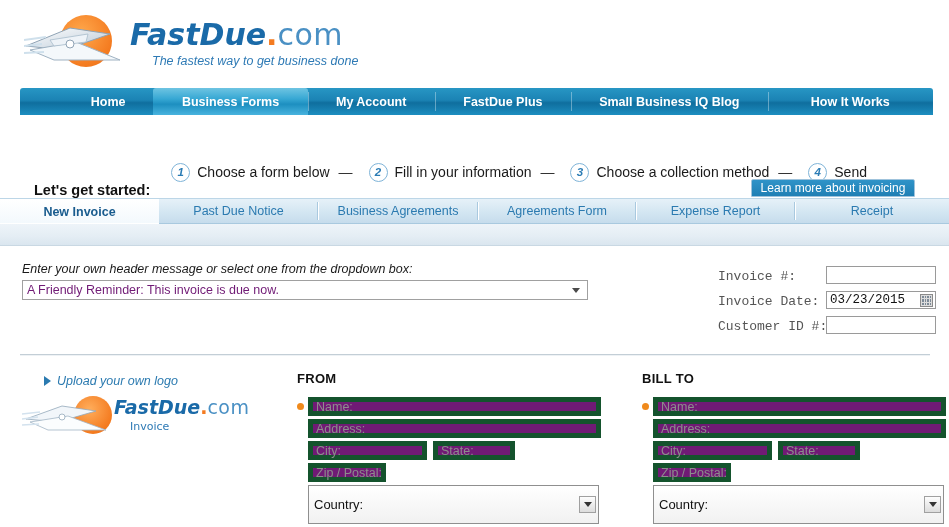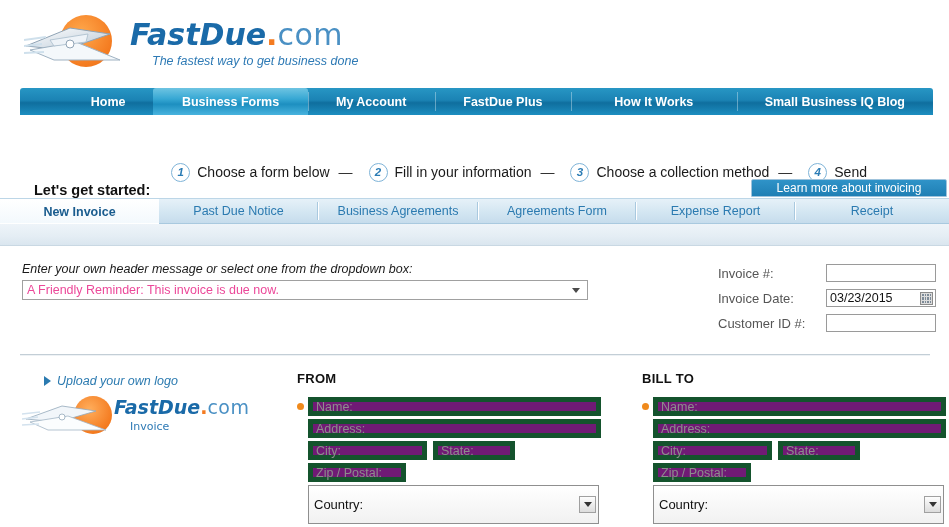--- a/index.html
+++ b/index.html
@@ -155,21 +155,21 @@
     font-size: 11.5px;
     margin: 0 7px;
   }
   .step-text { color: #1a1a1a; font-size: 14px; }
   .step-dash { margin: 0 9px; color: #333; }
 
   
   .learn-more {
     position: absolute;
     top: 179px; left: 751px;
-    width: 196px; height: 18px;
+    width: 164px; height: 18px;
     background: linear-gradient(to bottom, #2f93c8, #1f7fb4);
     border: 1px solid #9fc3dc;
     color: #ffffff;
     font-size: 12px;
     display: flex;
     align-items: center;
     justify-content: center;
     border-radius: 2px 2px 0 0;
     white-space: nowrap;
   }
@@ -243,44 +243,45 @@
     left: 22px; top: 34px;
     width: 566px; height: 20px;
     border: 1px solid #a0a0a0;
     background: #ffffff;
     display: flex;
     align-items: center;
     padding: 0 4px;
   }
   .hdr-msg-select .sel-text {
     flex: 1;
-    color: #ec4899;
+    color: #701a75;
     font-size: 12.5px;
     white-space: nowrap;
     overflow: hidden;
   }
   .sel-caret {
     width: 14px; height: 16px;
     display: flex; align-items: center; justify-content: center;
     flex: none;
   }
   .caret-glyph {
     width: 0; height: 0;
     border-left: 4px solid transparent;
     border-right: 4px solid transparent;
     border-top: 5px solid #4a4a4a;
   }
 
   
   .meta { position: absolute; left: 718px; top: 16px; }
   .meta-row {
     display: flex;
-    align-items: center;
+    align-items: flex-end;
     height: 22px;
     margin-bottom: 3px;
+    font-family: Liberation Mono, monospace;
   }
   .meta-label {
     width: 108px;
     text-align: left;
     color: #555;
     font-size: 13px;
     white-space: nowrap;
   }
   .meta-input {
     width: 110px; height: 18px;
@@ -393,21 +394,21 @@
     display: flex;
     align-items: center;
     padding-left: 3px;
     font-size: 12.5px;
     color: #8d8d8d;
     white-space: nowrap;
   }
   .w-full   { width: 293px; }
   .w-city   { width: 119px; }
   .w-state  { width: 82px; }
-  .w-zip    { width: 98px; }
+  .w-zip    { width: 78px; }
   .gap6     { width: 6px; flex: none; }
   .sbox {
     border: 1px solid #8f8f8f;
     background: linear-gradient(to bottom, #ffffff, #f1f1f1);
     height: 39px;
     width: 291px;
     display: flex;
     align-items: center;
     padding-left: 5px;
     font-size: 13px;
@@ -457,22 +458,22 @@
       <div class="tagline">The fastest way to get business done</div>
     </div>
   </div>
 </div>
 
 <div class="mainnav">
   <div class="nav-item" style="width:94px">Home</div>
   <div class="nav-item active" style="width:162px">Business Forms</div>
   <div class="nav-item" style="width:133px">My Account</div>
   <div class="nav-item" style="width:143px">FastDue Plus</div>
+  <div class="nav-item" style="width:207px">Small Business IQ Blog</div>
   <div class="nav-item" style="width:174px">How It Works</div>
-  <div class="nav-item" style="width:207px">Small Business IQ Blog</div>
 </div>
 
 <div class="steps">
   <span class="steps-label">Let's get started:</span>
   <span class="step-num">1</span>
   <span class="step-text">Choose a form below</span>
   <span class="step-dash">—</span>
   <span class="step-num">2</span>
   <span class="step-text">Fill in your information</span>
   <span class="step-dash">—</span>

